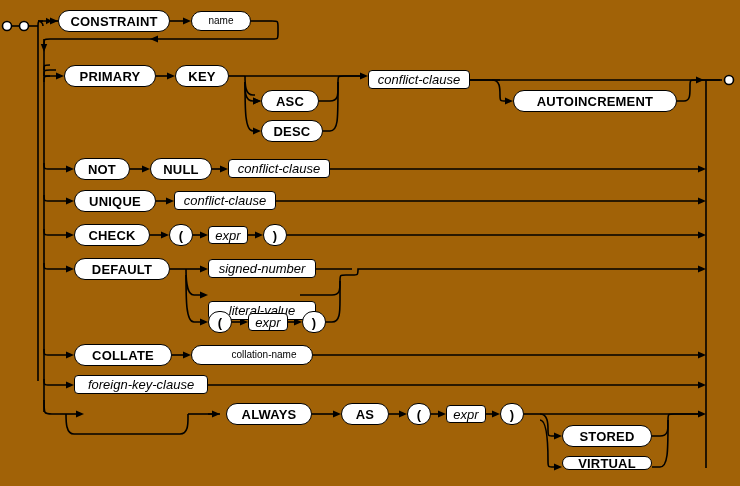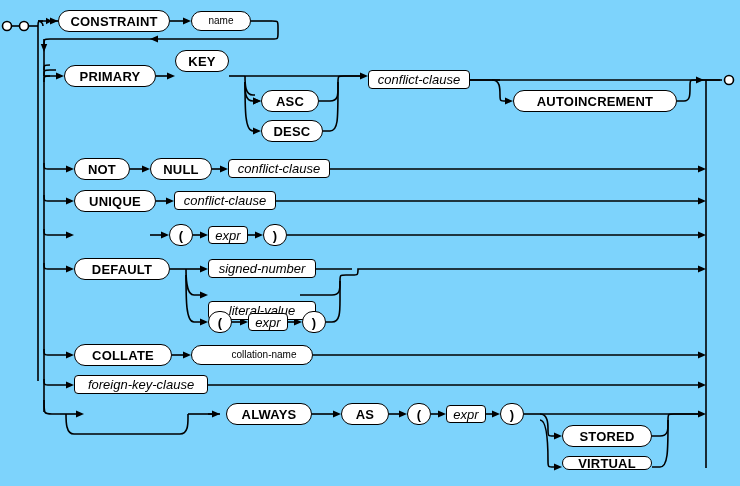--- a/index.html
+++ b/index.html
@@ -4,21 +4,21 @@
 <style>
   html, body {
     margin: 0;
     padding: 0;
     background: #ffffff;
   }
   #canvas {
     position: relative;
     width: 740px;
     height: 486px;
-    background: #7dd3fc;
+    background: #a16207;
     font-family: "Liberation Sans", sans-serif;
     overflow: hidden;
   }
   #railway {
     position: absolute;
     left: 0;
     top: 0;
     width: 740px;
     height: 486px;
   }
@@ -223,33 +223,34 @@
       <path d="M652 436 L660 436 C668 436 668 430 668 424 L668 420 C668 414 668 414 674 414 L700 414"></path>
       <path d="M652 467 L660 467 C668 467 668 450 668 424 L668 420"></path>
 
     </g>
   </svg>
 
   <div class="node kw" style="left:58px;  top:10px;  width:112px; height:22px;">CONSTRAINT</div>
   <div class="node nonterm" style="left:191px; top:11px;  width:60px;  height:20px;">name</div>
 
   <div class="node kw" style="left:64px;  top:65px;  width:92px;  height:22px;">PRIMARY</div>
-  <div class="node kw" style="left:175px; top:50px;  width:54px;  height:22px;">KEY</div>
+  <div class="node kw" style="left:175px; top:65px;  width:54px;  height:22px;">KEY</div>
   <div class="node kw" style="left:261px; top:90px;  width:58px;  height:22px;">ASC</div>
   <div class="node kw" style="left:261px; top:120px; width:62px;  height:22px;">DESC</div>
   <div class="node rect" style="left:368px; top:70px;  width:102px; height:19px;">conflict-clause</div>
   <div class="node kw" style="left:513px; top:90px;  width:164px; height:22px;">AUTOINCREMENT</div>
 
   <div class="node kw" style="left:74px;  top:158px; width:56px;  height:22px;">NOT</div>
   <div class="node kw" style="left:150px; top:158px; width:62px;  height:22px;">NULL</div>
   <div class="node rect" style="left:228px; top:159px; width:102px; height:19px;">conflict-clause</div>
 
   <div class="node kw" style="left:74px;  top:190px; width:82px;  height:22px;">UNIQUE</div>
   <div class="node rect" style="left:174px; top:191px; width:102px; height:19px;">conflict-clause</div>
 
+  <div class="node kw" style="left:74px;  top:224px; width:76px;  height:22px;">CHECK</div>
   <div class="node punct" style="left:169px; top:224px; width:24px;  height:22px;">(</div>
   <div class="node rect" style="left:208px; top:226px; width:40px;  height:18px;">expr</div>
   <div class="node punct" style="left:263px; top:224px; width:24px;  height:22px;">)</div>
 
   <div class="node kw" style="left:74px;  top:258px; width:96px;  height:22px;">DEFAULT</div>
   <div class="node rect" style="left:208px; top:259px; width:108px; height:19px;">signed-number</div>
   <div class="node rect" style="left:208px; top:301px; width:108px;  height:19px;">literal-value</div>
   <div class="node punct" style="left:208px; top:311px; width:24px;  height:22px;">(</div>
   <div class="node rect" style="left:248px; top:313px; width:40px;  height:18px;">expr</div>
   <div class="node punct" style="left:302px; top:311px; width:24px;  height:22px;">)</div>

